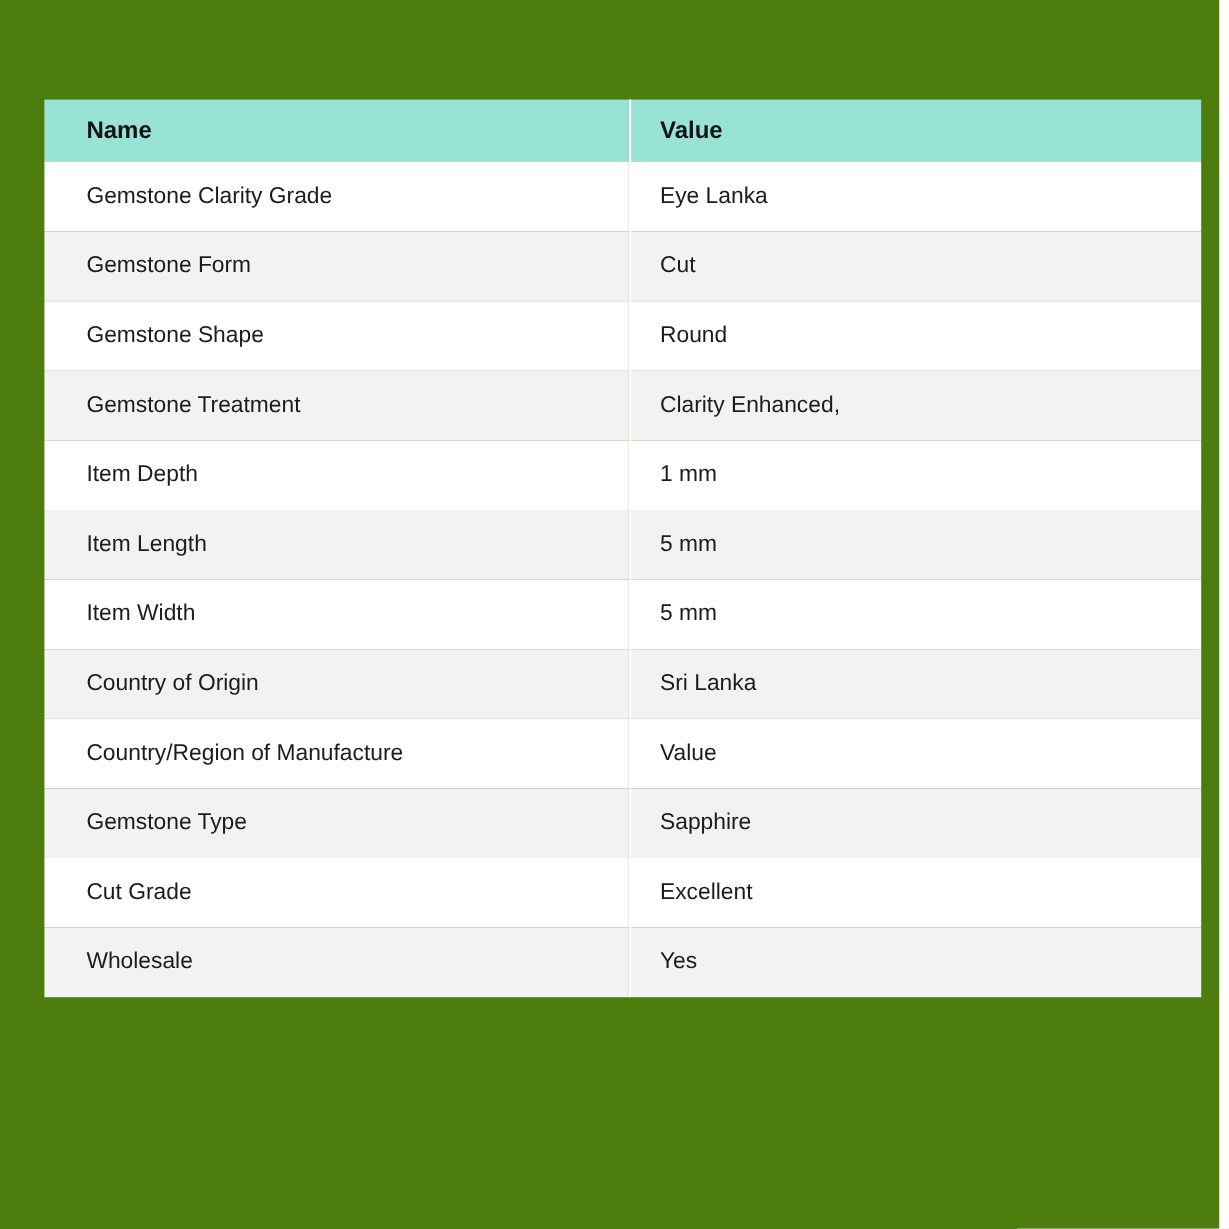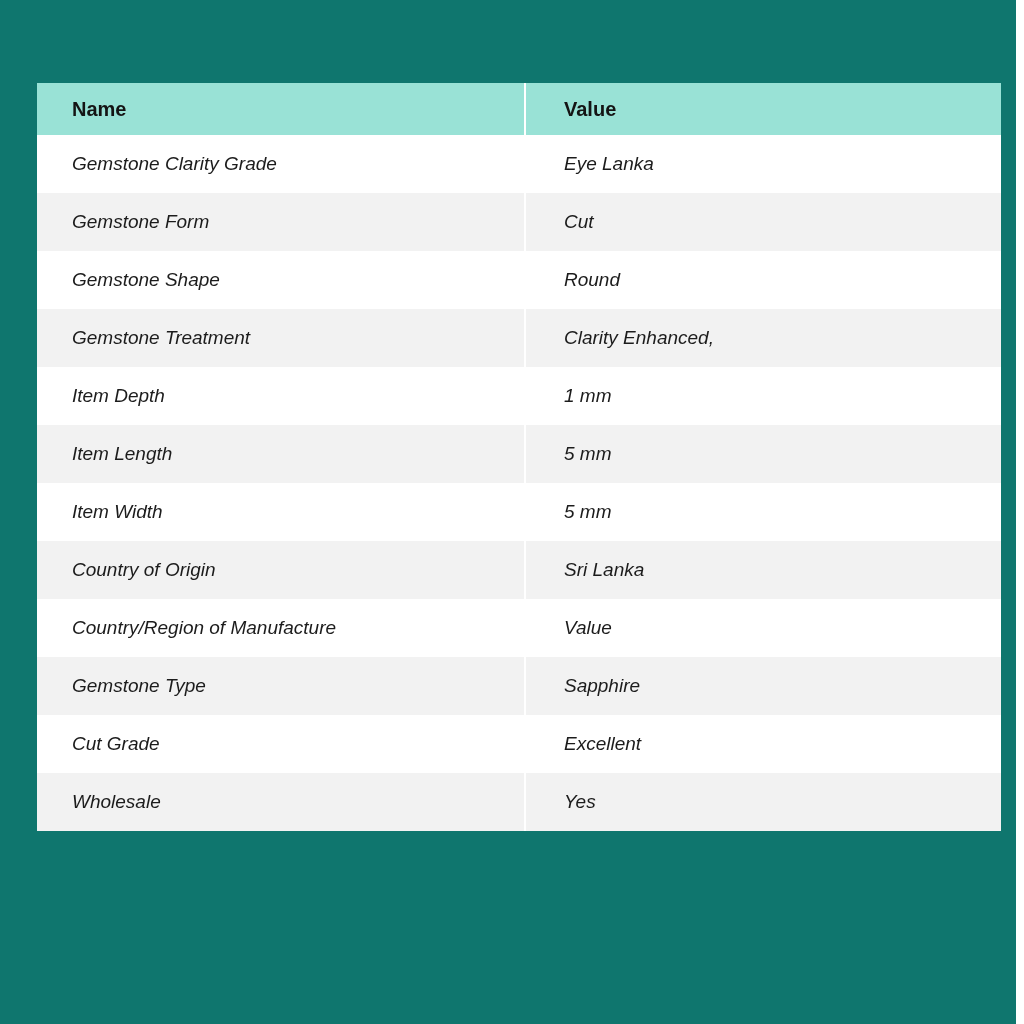--- a/index.html
+++ b/index.html
@@ -8,21 +8,21 @@
     padding: 0;
     width: 1024px;
     height: 1024px;
     background: #ffffff;
     font-family: "Liberation Sans", sans-serif;
   }
   .page {
     position: relative;
     width: 1016px;
     height: 1024px;
-    background: #0f766e;
+    background: #4d7c0f;
     overflow: hidden;
   }
   table.specs {
     position: absolute;
     left: 37px;
     top: 83px;
     width: 964px;
     border-collapse: separate;
     border-spacing: 0;
     table-layout: fixed;
@@ -40,26 +40,25 @@
     font-size: 20px;
     font-weight: 600;
     color: #141414;
   }
   td {
     height: 58px;
     font-size: 19px;
     font-weight: 400;
     color: #1c1c1c;
     background: #ffffff;
-    font-style: italic;
   }
   .col-name { width: 487px; }
   .name-cell, th.col-name { padding-left: 35px; }
   .value-cell, th.col-value {
-    padding-left: 38px;
+    padding-left: 24px;
     border-left: 2px solid #ffffff;
   }
   tbody tr:nth-child(even) td { background: #f2f2f2; }
 </style>
 </head>
 <body>
 
 <div class="page">
   <table class="specs">
     <thead>

